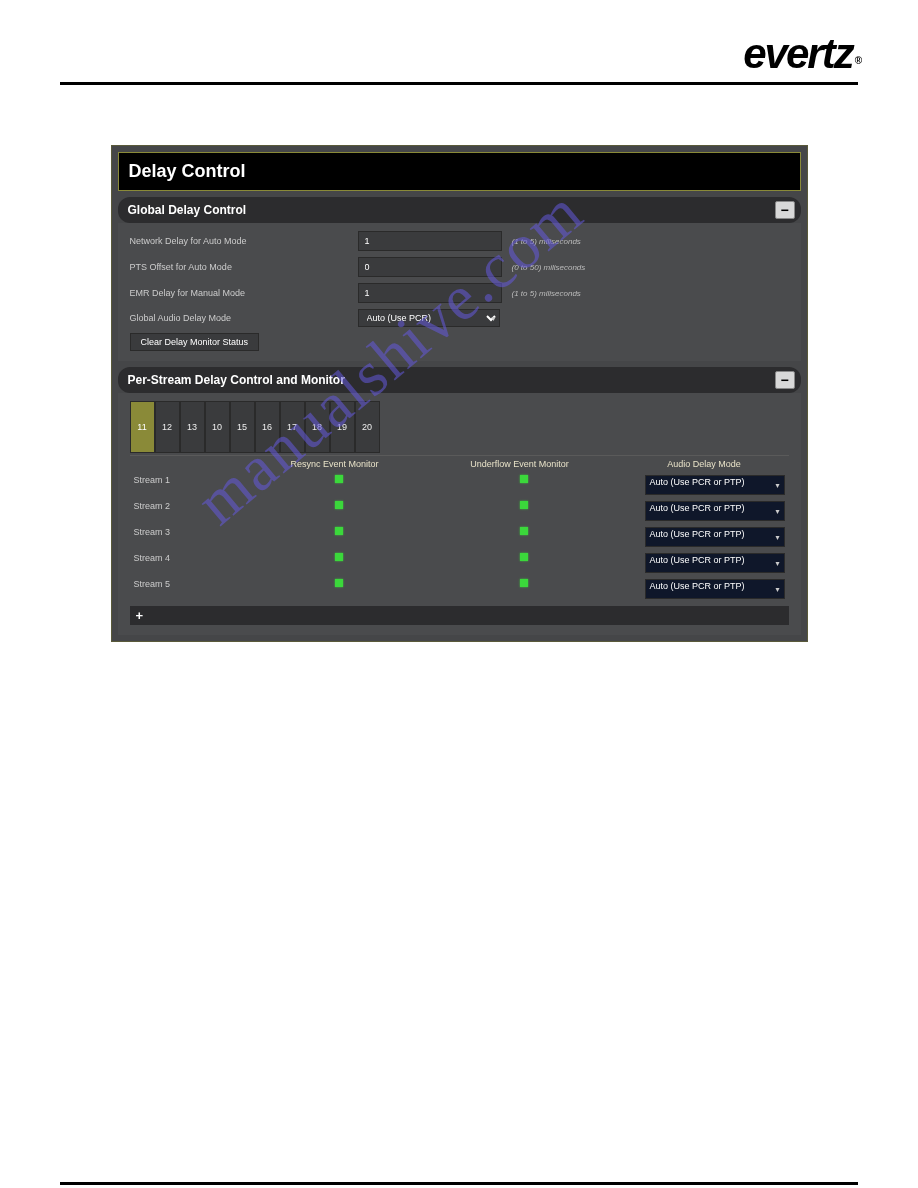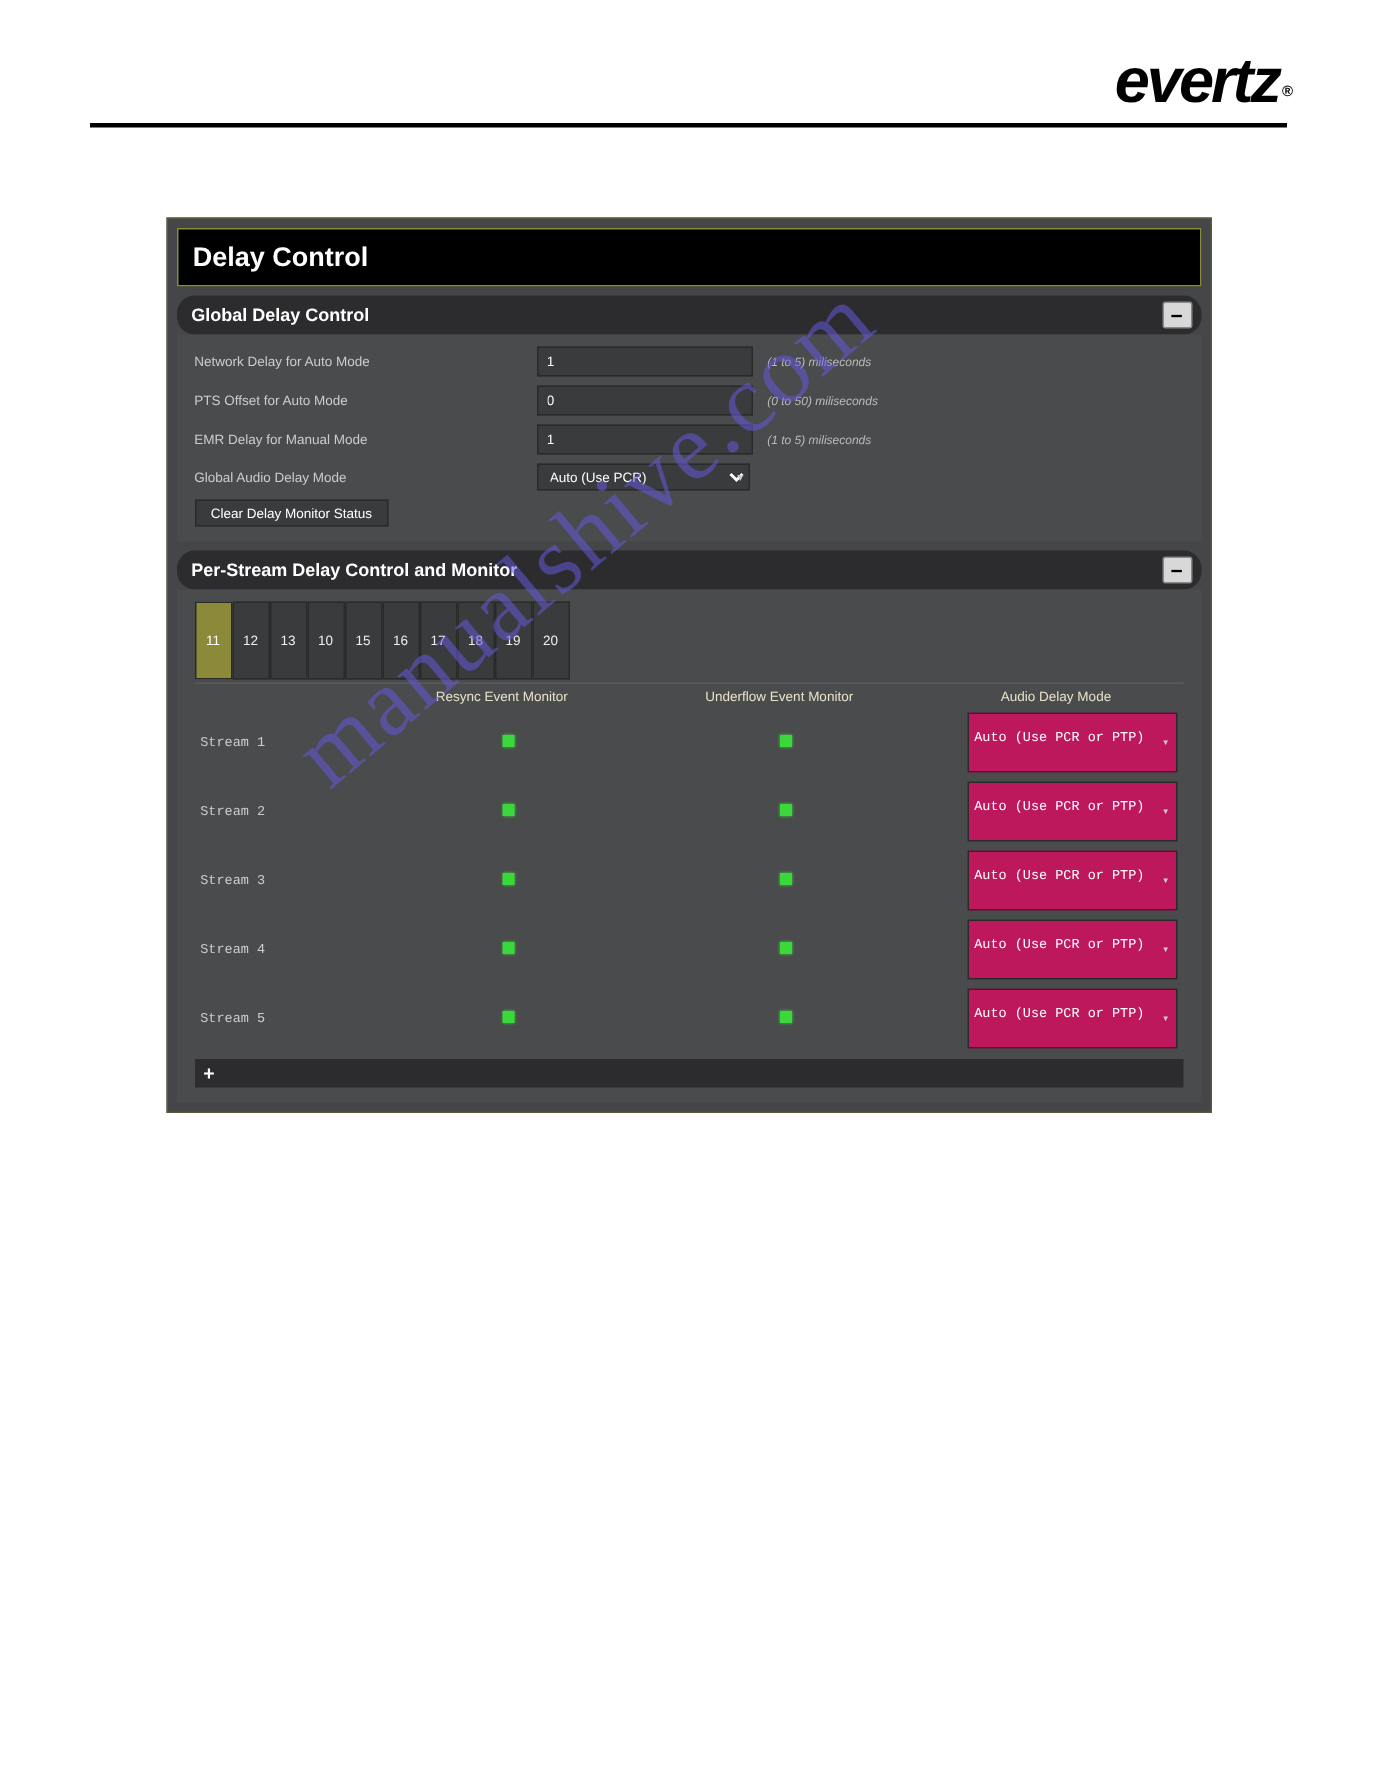--- a/index.html
+++ b/index.html
@@ -176,42 +176,41 @@
     font-size: 9px;
     color: #e8e2c8;
     padding: 3px 0;
   }
   .grid-header .col1 { width: 120px; }
   .grid-header .col2 { width: 170px; text-align: center;}
   .grid-header .col3 { width: 200px; text-align: center;}
   .grid-header .col4 { flex:1; text-align: center;}
   .grid-row {
     display: flex;
-    align-items: center;
+    align-items: flex-start;
     font-size: 9px;
     padding: 3px 0;
-    font-family: Liberation Mono, monospace;
   }
   .grid-row .c1 { width: 120px; padding-left: 4px;}
   .grid-row .c2 { width: 170px; text-align: center;}
   .grid-row .c3 { width: 200px; text-align: center;}
   .grid-row .c4 { flex:1; text-align: right; padding-right: 4px;}
   .led {
     width: 8px;
     height: 8px;
     background: #3bd83b;
     display: inline-block;
     box-shadow: 0 0 2px #3bd83b;
   }
   .mode-select {
-    background: #be185d;
-    border: 1px solid #2a2a2a;
-    color: #fff;
-    font-size: 9px;
-    padding: 11px 4px;
+    background: #0f172a;
+    border: 1px solid #2a2a2a;
+    color: #fff;
+    font-size: 9px;
+    padding: 1px 4px;
     width: 130px;
     height: 16px;
     display: inline-block;
     text-align: left;
     position: relative;
   }
   .mode-select .chev2 {
     position: absolute;
     right: 4px;
     top: 50%;

